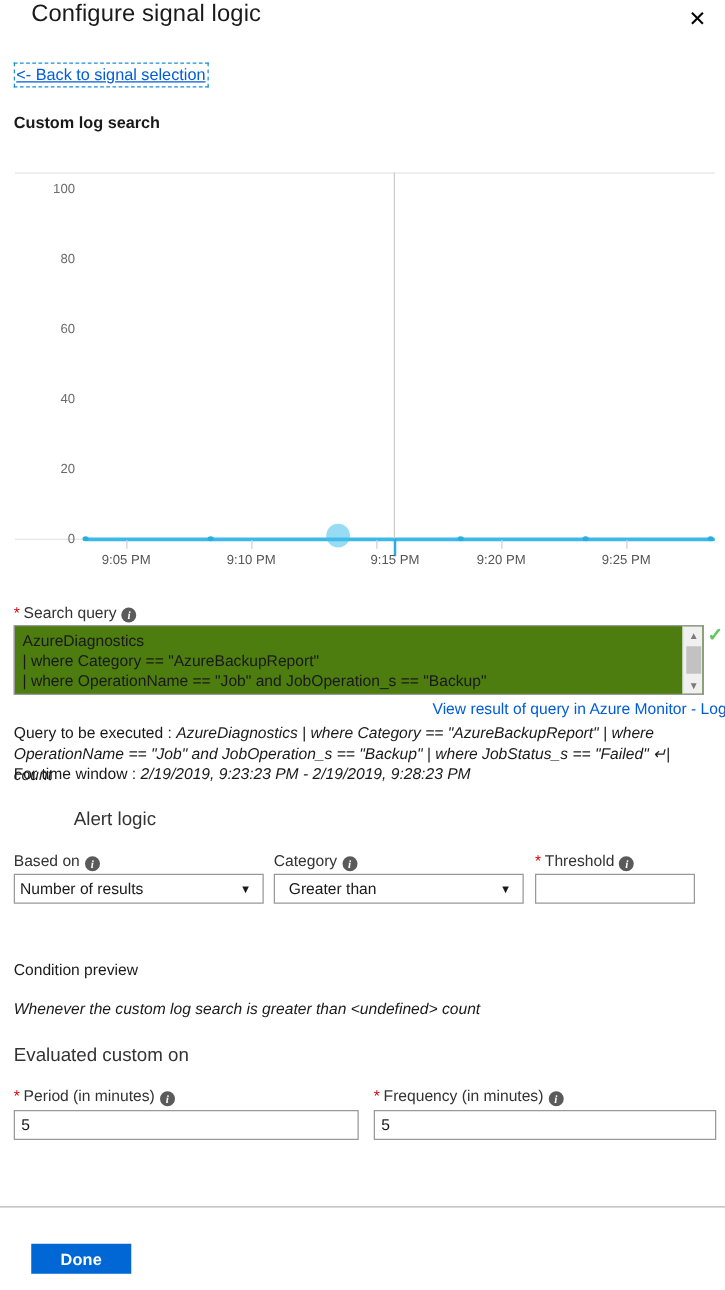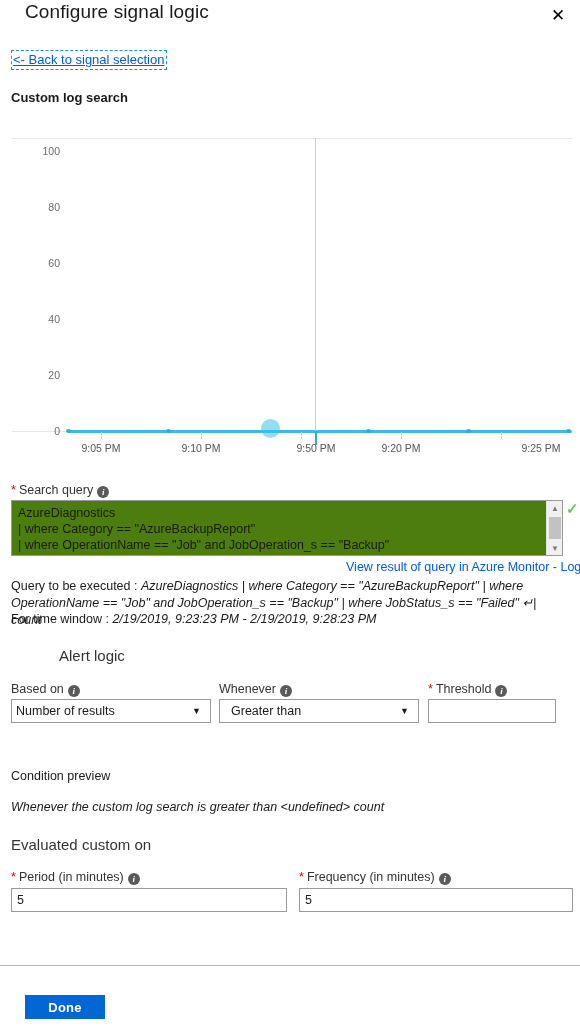--- a/index.html
+++ b/index.html
@@ -217,23 +217,23 @@
     <div class="crosshair-tick"></div>
 
     <div class="xtickmark" style="left:101px;"></div>
     <div class="xtickmark" style="left:201px;"></div>
     <div class="xtickmark" style="left:301px;"></div>
     <div class="xtickmark" style="left:401px;"></div>
     <div class="xtickmark" style="left:501px;"></div>
 
     <div class="xlabel" style="left:101px;">9:05 PM</div>
     <div class="xlabel" style="left:201px;">9:10 PM</div>
-    <div class="xlabel" style="left:316px;">9:50 PM</div>
+    <div class="xlabel" style="left:316px;">9:15 PM</div>
     <div class="xlabel" style="left:401px;">9:20 PM</div>
-    <div class="xlabel" style="left:501px;margin-left:40px;">9:25 PM</div>
+    <div class="xlabel" style="left:501px;">9:25 PM</div>
   </div>
 </div>
 
 <div class="field-label" style="left:11px; top:483px;">
   <span class="req-star">*</span><span>Search query</span><span class="info-icon">i</span>
 </div>
 
 <div class="query-box">
   <div class="query-text">AzureDiagnostics
 | where Category == "AzureBackupReport"
@@ -261,21 +261,21 @@
 
 <div class="field-label" style="left:11px; top:682px;">
   <span>Based on</span><span class="info-icon">i</span>
 </div>
 <select class="az-select" style="left:11px; top:699px; width:200px;">
   <option>Number of results</option>
 </select>
 <span class="sel-chevron" style="left:192px; top:706px;">▼</span>
 
 <div class="field-label" style="left:219px; top:682px;">
-  <span>Whenever</span><span class="info-icon">i</span>
+  <span>Category</span><span class="info-icon">i</span>
 </div>
 <select class="az-select" style="left:219px; top:699px; width:200px;padding-left:11px;">
   <option>Greater than</option>
 </select>
 <span class="sel-chevron" style="left:400px; top:706px;">▼</span>
 
 <div class="field-label" style="left:428px; top:682px;">
   <span class="req-star">*</span><span>Threshold</span><span class="info-icon">i</span>
 </div>
 <input class="az-input" style="left: 428px; top: 699px; width: 128px;" value="">

